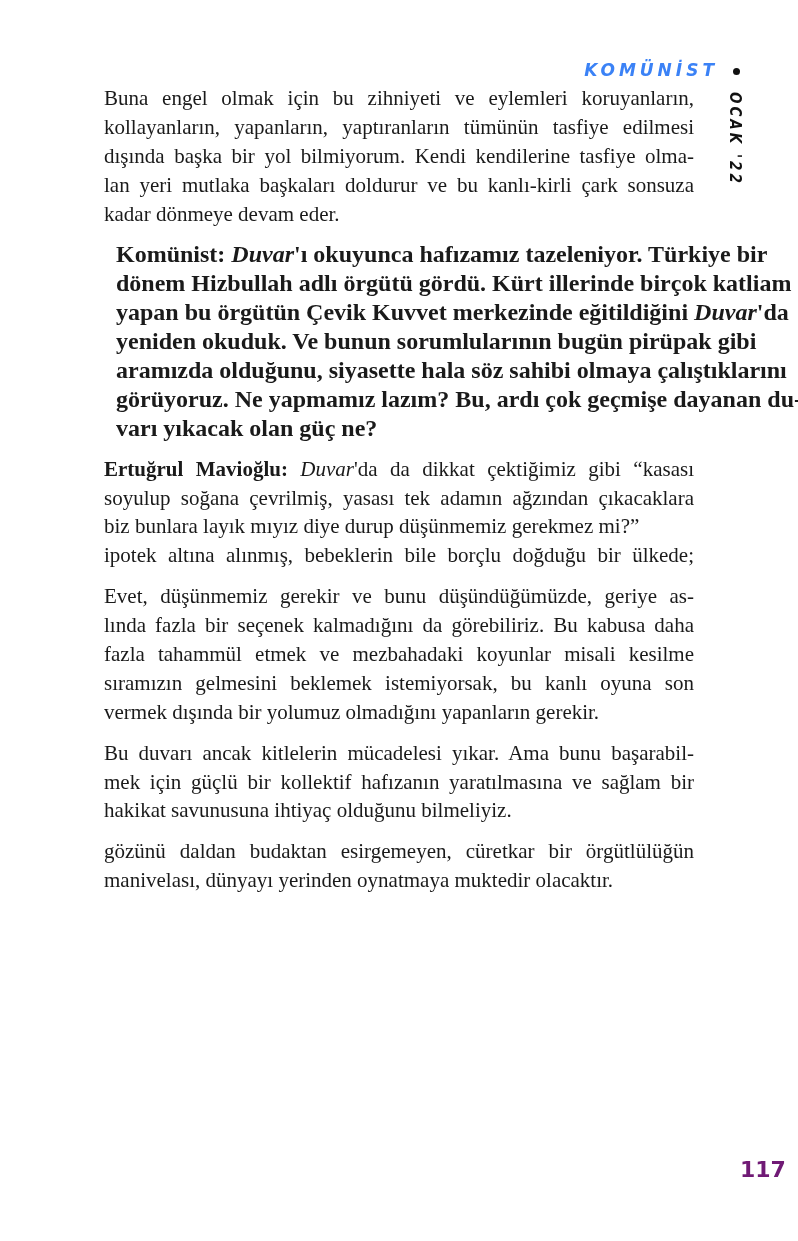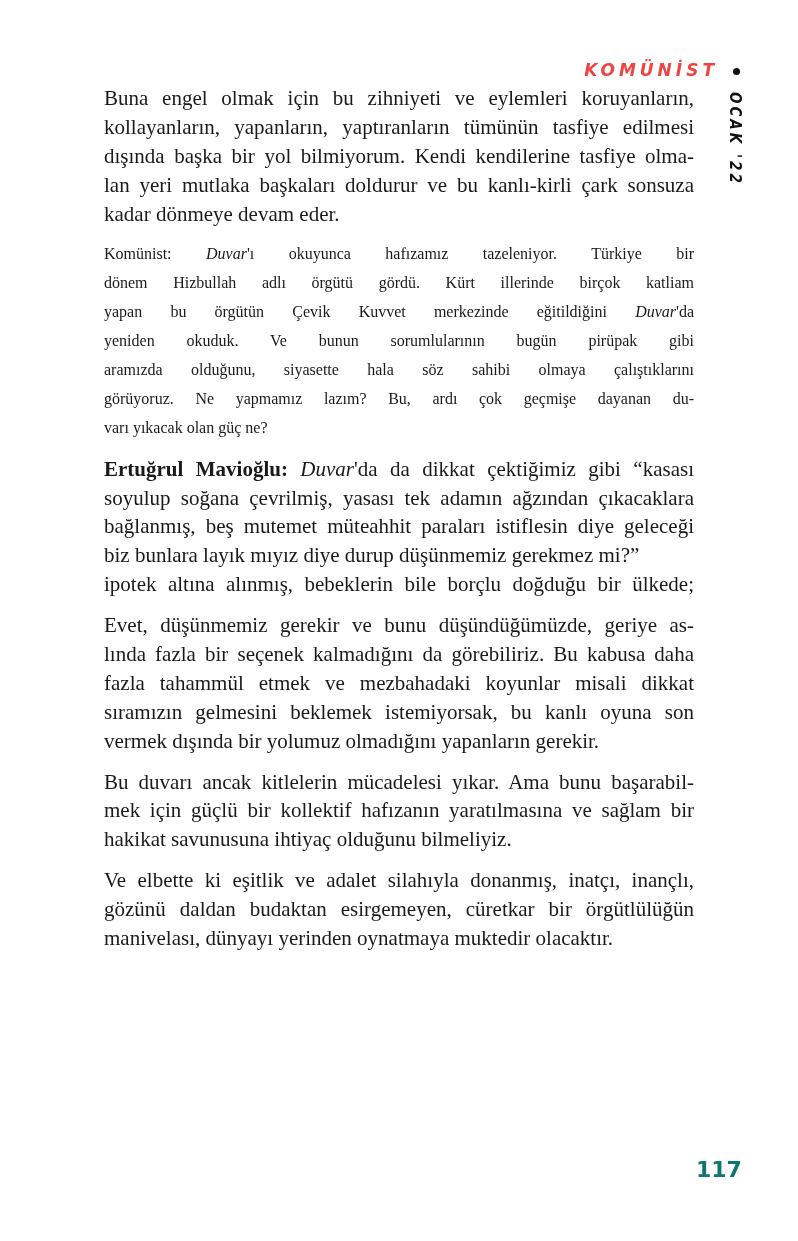--- a/index.html
+++ b/index.html
@@ -1,44 +1,44 @@
 <!DOCTYPE html>
 <html><head>
 <meta charset="utf-8">
 <style>
   html, body { margin: 0; padding: 0; background: #ffffff; }
   body { width: 798px; height: 1241px; position: relative; overflow: hidden; color: #1a1a1a; }
   .header {
     position: absolute; top: 60px; right: 80px;
     font-family: "DejaVu Sans", sans-serif; font-weight: bold; font-style: italic;
-    font-size: 17px; letter-spacing: 4px; color: #ef4444;
+    font-size: 17px; letter-spacing: 4px; color: #3b82f6;
   }
   .header-dot {
     position: absolute; top: 68px; left: 733px; width: 7px; height: 7px;
     border-radius: 50%; background: #111;
   }
   .side {
     position: absolute; top: 92px; left: 726px;
     writing-mode: vertical-rl;
     font-family: "DejaVu Sans Condensed", "DejaVu Sans", sans-serif; font-weight: bold; font-style: italic;
     font-size: 15px; letter-spacing: 3px; color: #111;
   }
   .content {
     position: absolute; left: 104px; top: 84px; width: 590px;
     font-family: "Liberation Serif", "DejaVu Serif", serif;
     font-size: 21px; line-height: 28.9px;
   }
   .para { margin: 0 0 12px 0; }
   .line { display: block; white-space: nowrap; text-align: justify; text-align-last: justify; height: 28.9px; }
   .line.last { text-align-last: left; }
   .bold { font-weight: bold; }
-  .para.q .line { font-weight: normal; font-size: 16px; }
+  .para.q .line { font-weight: bold; font-size: 24px; margin-left: 12px; }
   .page-num {
-    position: absolute; top: 1157px; left: 696px;
-    font-family: "DejaVu Sans", sans-serif; font-weight: bold; font-size: 22px; color: #0f766e;
+    position: absolute; top: 1157px; left: 740px;
+    font-family: "DejaVu Sans", sans-serif; font-weight: bold; font-size: 22px; color: #701a75;
   }
   i { font-style: italic; }
 </style>
 </head>
 <body>
 
 <div class="header">KOMÜNİST</div>
 <div class="header-dot"></div>
 <div class="side">OCAK '22</div>
 
@@ -57,39 +57,37 @@
     <span class="line">yapan bu örgütün Çevik Kuvvet merkezinde eğitildiğini <i>Duvar</i>'da</span>
     <span class="line">yeniden okuduk. Ve bunun sorumlularının bugün pirüpak gibi</span>
     <span class="line">aramızda olduğunu, siyasette hala söz sahibi olmaya çalıştıklarını</span>
     <span class="line">görüyoruz. Ne yapmamız lazım? Bu, ardı çok geçmişe dayanan du-</span>
     <span class="line last">varı yıkacak olan güç ne?</span>
   </div>
 
   <div class="para">
     <span class="line"><span class="bold">Ertuğrul Mavioğlu:</span> <span><i>Duvar</i>'da da dikkat çektiğimiz gibi “kasası</span></span>
     <span class="line">soyulup soğana çevrilmiş, yasası tek adamın ağzından çıkacaklara</span>
-    <span class="line">bağlanmış, beş mutemet müteahhit paraları istiflesin diye geleceği</span>
     <span class="line last">biz bunlara layık mıyız diye durup düşünmemiz gerekmez mi?”</span>
     <span class="line">ipotek altına alınmış, bebeklerin bile borçlu doğduğu bir ülkede;</span>
   </div>
 
   <div class="para">
     <span class="line">Evet, düşünmemiz gerekir ve bunu düşündüğümüzde, geriye as-</span>
     <span class="line">lında fazla bir seçenek kalmadığını da görebiliriz. Bu kabusa daha</span>
-    <span class="line">fazla tahammül etmek ve mezbahadaki koyunlar misali dikkat</span>
+    <span class="line">fazla tahammül etmek ve mezbahadaki koyunlar misali kesilme</span>
     <span class="line">sıramızın gelmesini beklemek istemiyorsak, bu kanlı oyuna son</span>
     <span class="line last">vermek dışında bir yolumuz olmadığını yapanların gerekir.</span>
   </div>
 
   <div class="para">
     <span class="line">Bu duvarı ancak kitlelerin mücadelesi yıkar. Ama bunu başarabil-</span>
     <span class="line">mek için güçlü bir kollektif hafızanın yaratılmasına ve sağlam bir</span>
     <span class="line last">hakikat savunusuna ihtiyaç olduğunu bilmeliyiz.</span>
   </div>
 
   <div class="para">
-    <span class="line">Ve elbette ki eşitlik ve adalet silahıyla donanmış, inatçı, inançlı,</span>
     <span class="line">gözünü daldan budaktan esirgemeyen, cüretkar bir örgütlülüğün</span>
     <span class="line last">manivelası, dünyayı yerinden oynatmaya muktedir olacaktır.</span>
   </div>
 </div>
 
 <div class="page-num">117</div>
 
 </body></html>

